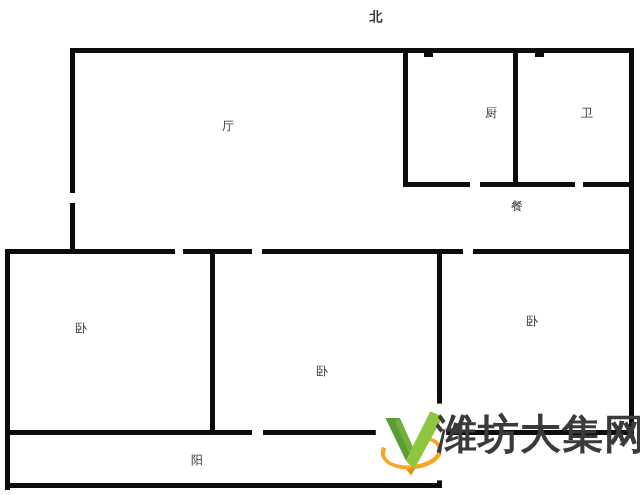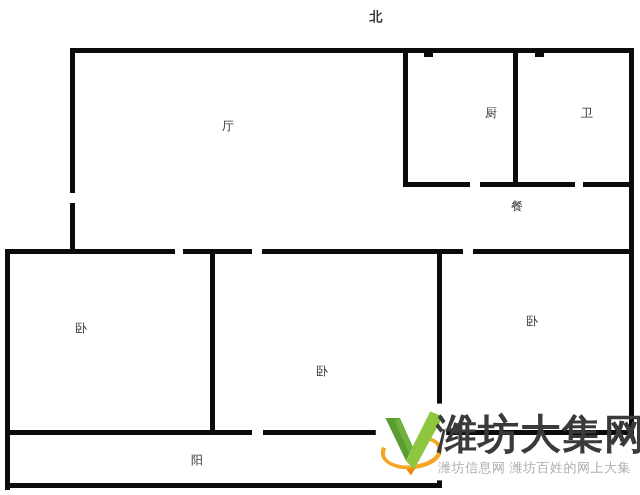--- a/index.html
+++ b/index.html
@@ -111,15 +111,14 @@
              C 30 81, 12 72, 19 58 Z" fill="#f5a623"></path>
     <path d="M44 84 L 56 82 L 50 92 Z" fill="#e98b12"></path>
 
     <path d="M18 20 L36 20 L52 56 L44 74 Z" fill="#5a9e32"></path>
     <path d="M44 74 L52 56 L74 12 L90 18 L54 84 Z" fill="#8dc63f"></path>
     <path d="M36 20 L52 56 L48 65 L30 24 Z" fill="#6fb13c"></path>
   </svg>
 
   <div class="wm-brand" style="color: rgb(58, 58, 58);">潍坊大集网</div>
 
-  <div class="wm-tagline" style="color: rgb(174, 174, 174);">潍坊信息网 潍坊百姓的网上大集</div>
 
 </div>
 
 </body></html>

